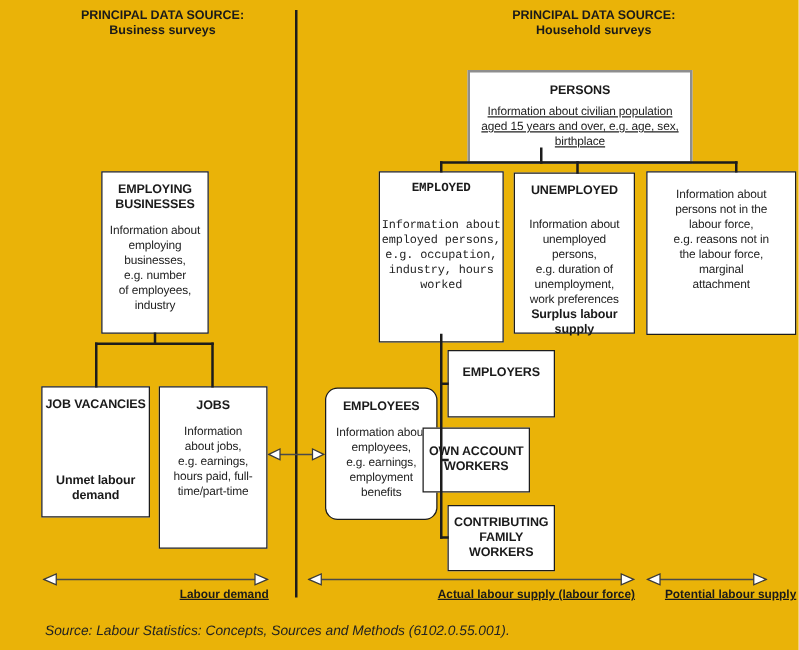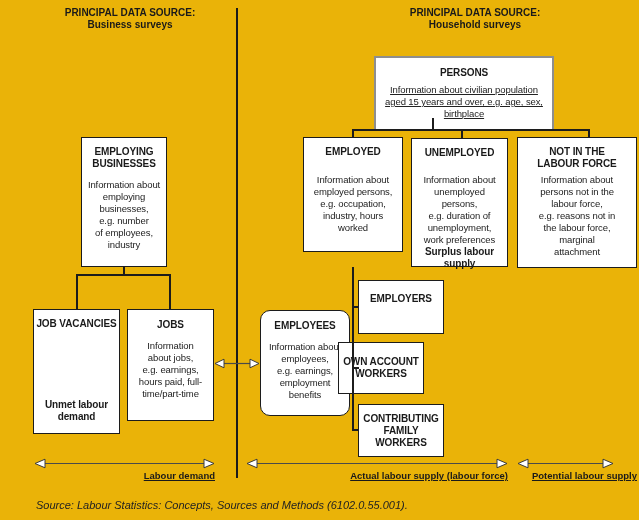--- a/index.html
+++ b/index.html
@@ -47,21 +47,21 @@
     <div class="bt">EMPLOYING
 BUSINESSES</div>
     <div class="bb" style="margin-top:9px;">Information about
 employing
 businesses,
 e.g. number
 of employees,
 industry</div>
   </div>
 
-  <div class="box" style="left:303px;top:137px;width:100px;height:115px;padding-top:8px;">
+  <div class="box" style="left:303px;top:137px;width:100px;height:137px;padding-top:8px;font-family:Liberation Mono, monospace;">
     <div class="bt">EMPLOYED</div>
     <div class="bb" style="margin-top:16px;">Information about
 employed persons,
 e.g. occupation,
 industry, hours
 worked</div>
   </div>
 
   <div class="box" style="left:411px;top:138px;width:97px;height:129px;padding:8px 0 9px;">
     <div class="bt">UNEMPLOYED</div>
@@ -69,38 +69,36 @@
 unemployed
 persons,
 e.g. duration of
 unemployment,
 work preferences</div>
     <div class="bem" style="margin-top:auto;">Surplus labour
 supply</div>
   </div>
 
   <div class="box" style="left:517px;top:137px;width:120px;height:131px;padding-top:8px;">
-    <div class="bt">NOT IN THE
-LABOUR FORCE</div>
     <div class="bb" style="margin-top:4px;">Information about
 persons not in the
 labour force,
 e.g. reasons not in
 the labour force,
 marginal
 attachment</div>
   </div>
 
-  <div class="box" style="left:33px;top:309px;width:87px;height:125px;padding:8px 0 10px;">
+  <div class="box" style="left:33px;top:309px;width:87px;height:105px;padding:8px 0 10px;">
     <div class="bt">JOB VACANCIES</div>
     <div class="bem" style="margin-top:auto;">Unmet labour
 demand</div>
   </div>
 
-  <div class="box" style="left:127px;top:309px;width:87px;height:112px;padding-top:9px;">
+  <div class="box" style="left:127px;top:309px;width:87px;height:130px;padding-top:9px;">
     <div class="bt">JOBS</div>
     <div class="bb" style="margin-top:9px;">Information
 about jobs,
 e.g. earnings,
 hours paid, full-
 time/part-time</div>
   </div>
 
   <div class="box" style="left:260px;top:310px;width:90px;height:106px;padding-top:9px;border-radius:10px;">
     <div class="bt">EMPLOYEES</div>

